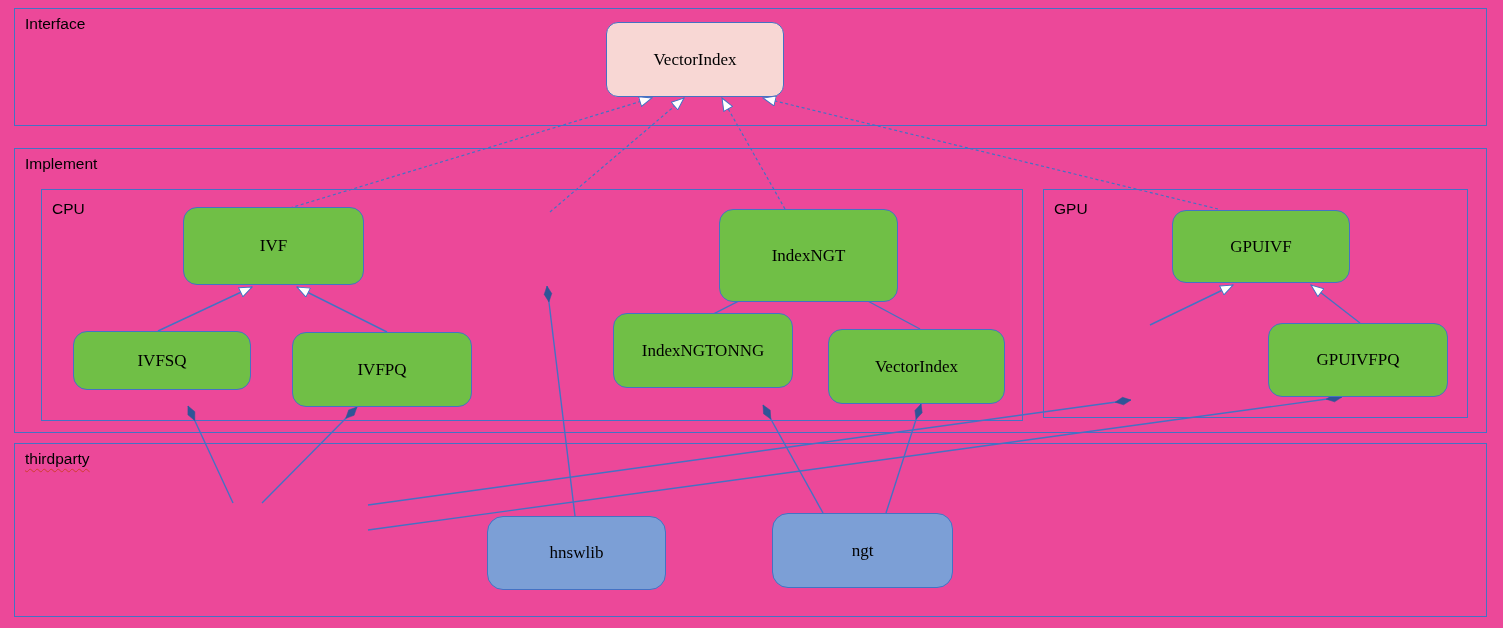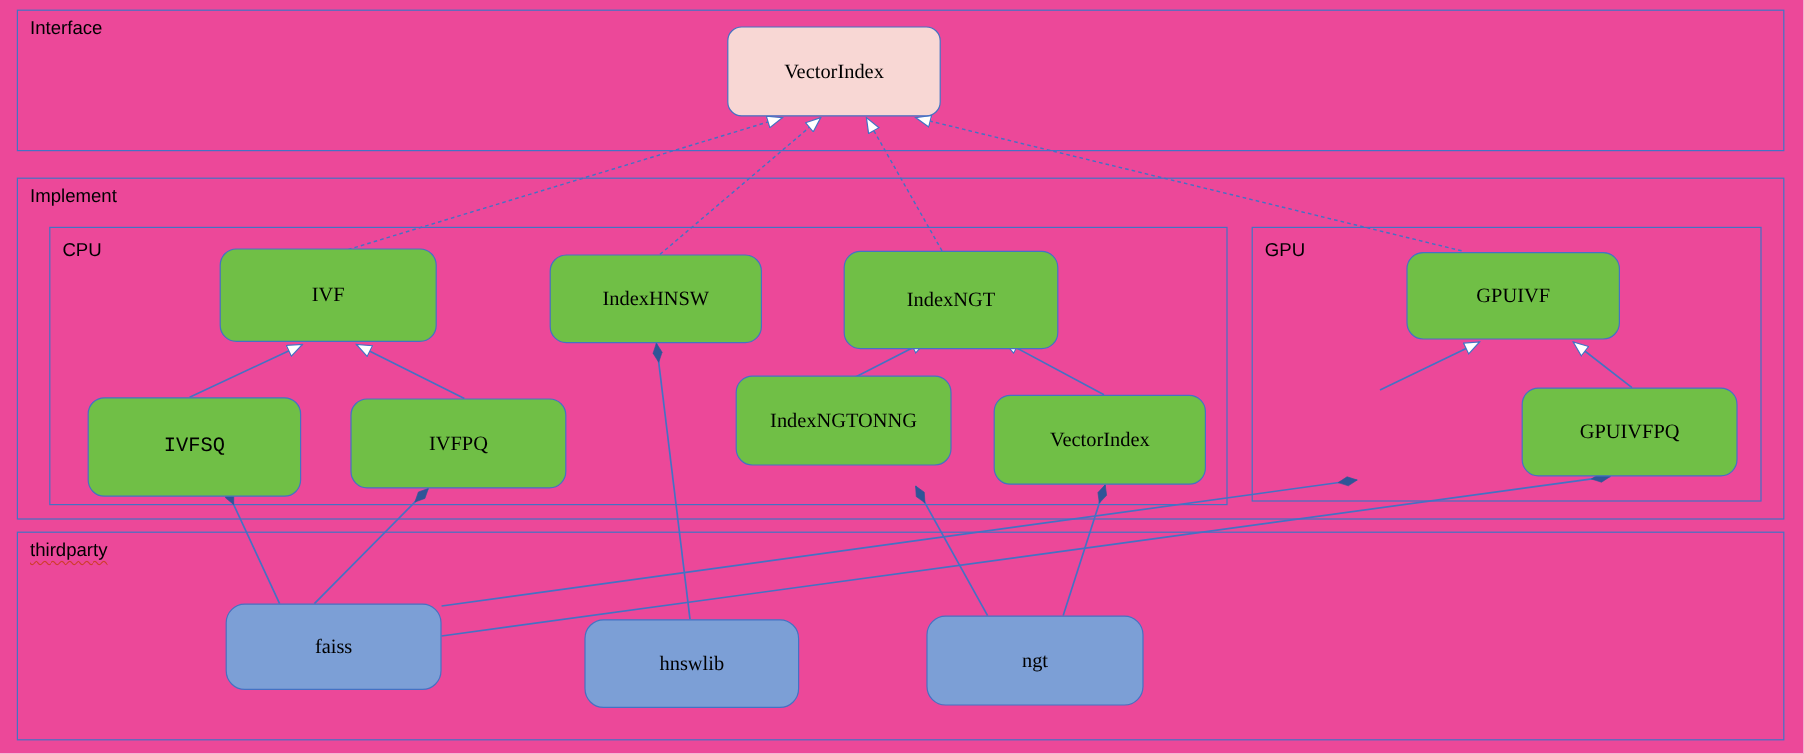--- a/index.html
+++ b/index.html
@@ -68,49 +68,43 @@
       <line x1="886" y1="513" x2="921" y2="404" stroke="#4472C4" stroke-width="1.4" marker-end="url(#m-dia)"></line>
     </svg>
 
   <div class="node pink" style="left:606px;top:22px;width:178px;height:75px;">
       <span>VectorIndex</span>
     </div>
 
   <div class="node green" style="left:183px;top:207px;width:181px;height:78px;">
       <span>IVF</span>
     </div>
-  <div class="node green" style="left:458px;top:212px;width:177px;height:74px;">
-      <span>IndexHNSW</span>
-    </div>
-  <div class="node green" style="left:703px;top:209px;width:179px;height:82px;align-items:center;">
+  <div class="node green" style="left:719px;top:209px;width:179px;height:93px;align-items:center;">
       <span>IndexNGT</span>
     </div>
   <div class="node green" style="left:1172px;top:210px;width:178px;height:73px;">
       <span>GPUIVF</span>
     </div>
 
-  <div class="node green" style="left:73px;top:331px;width:178px;height:83px;font-family:Liberation Mono, monospace;">
+  <div class="node green" style="left:73px;top:331px;width:178px;height:59px;">
       <span>IVFSQ</span>
     </div>
   <div class="node green" style="left:292px;top:332px;width:180px;height:75px;justify-content:center;">
       <span>IVFPQ</span>
     </div>
   <div class="node green" style="left:613px;top:313px;width:180px;height:75px;">
       <span>IndexNGTONNG</span>
     </div>
   <div class="node green" style="left:828px;top:329px;width:177px;height:75px;">
       <span>VectorIndex</span>
     </div>
   <div class="node green" style="left:1268px;top:323px;width:180px;height:74px;">
       <span>GPUIVFPQ</span>
     </div>
 
-  <div class="node blue" style="left:188px;top:503px;width:180px;height:72px;">
-      <span>faiss</span>
-    </div>
   <div class="node blue" style="left:487px;top:516px;width:179px;height:74px;">
       <span>hnswlib</span>
     </div>
   <div class="node blue" style="left:772px;top:513px;width:181px;height:75px;">
       <span>ngt</span>
     </div>
 
 </div>
 
 </body></html>

